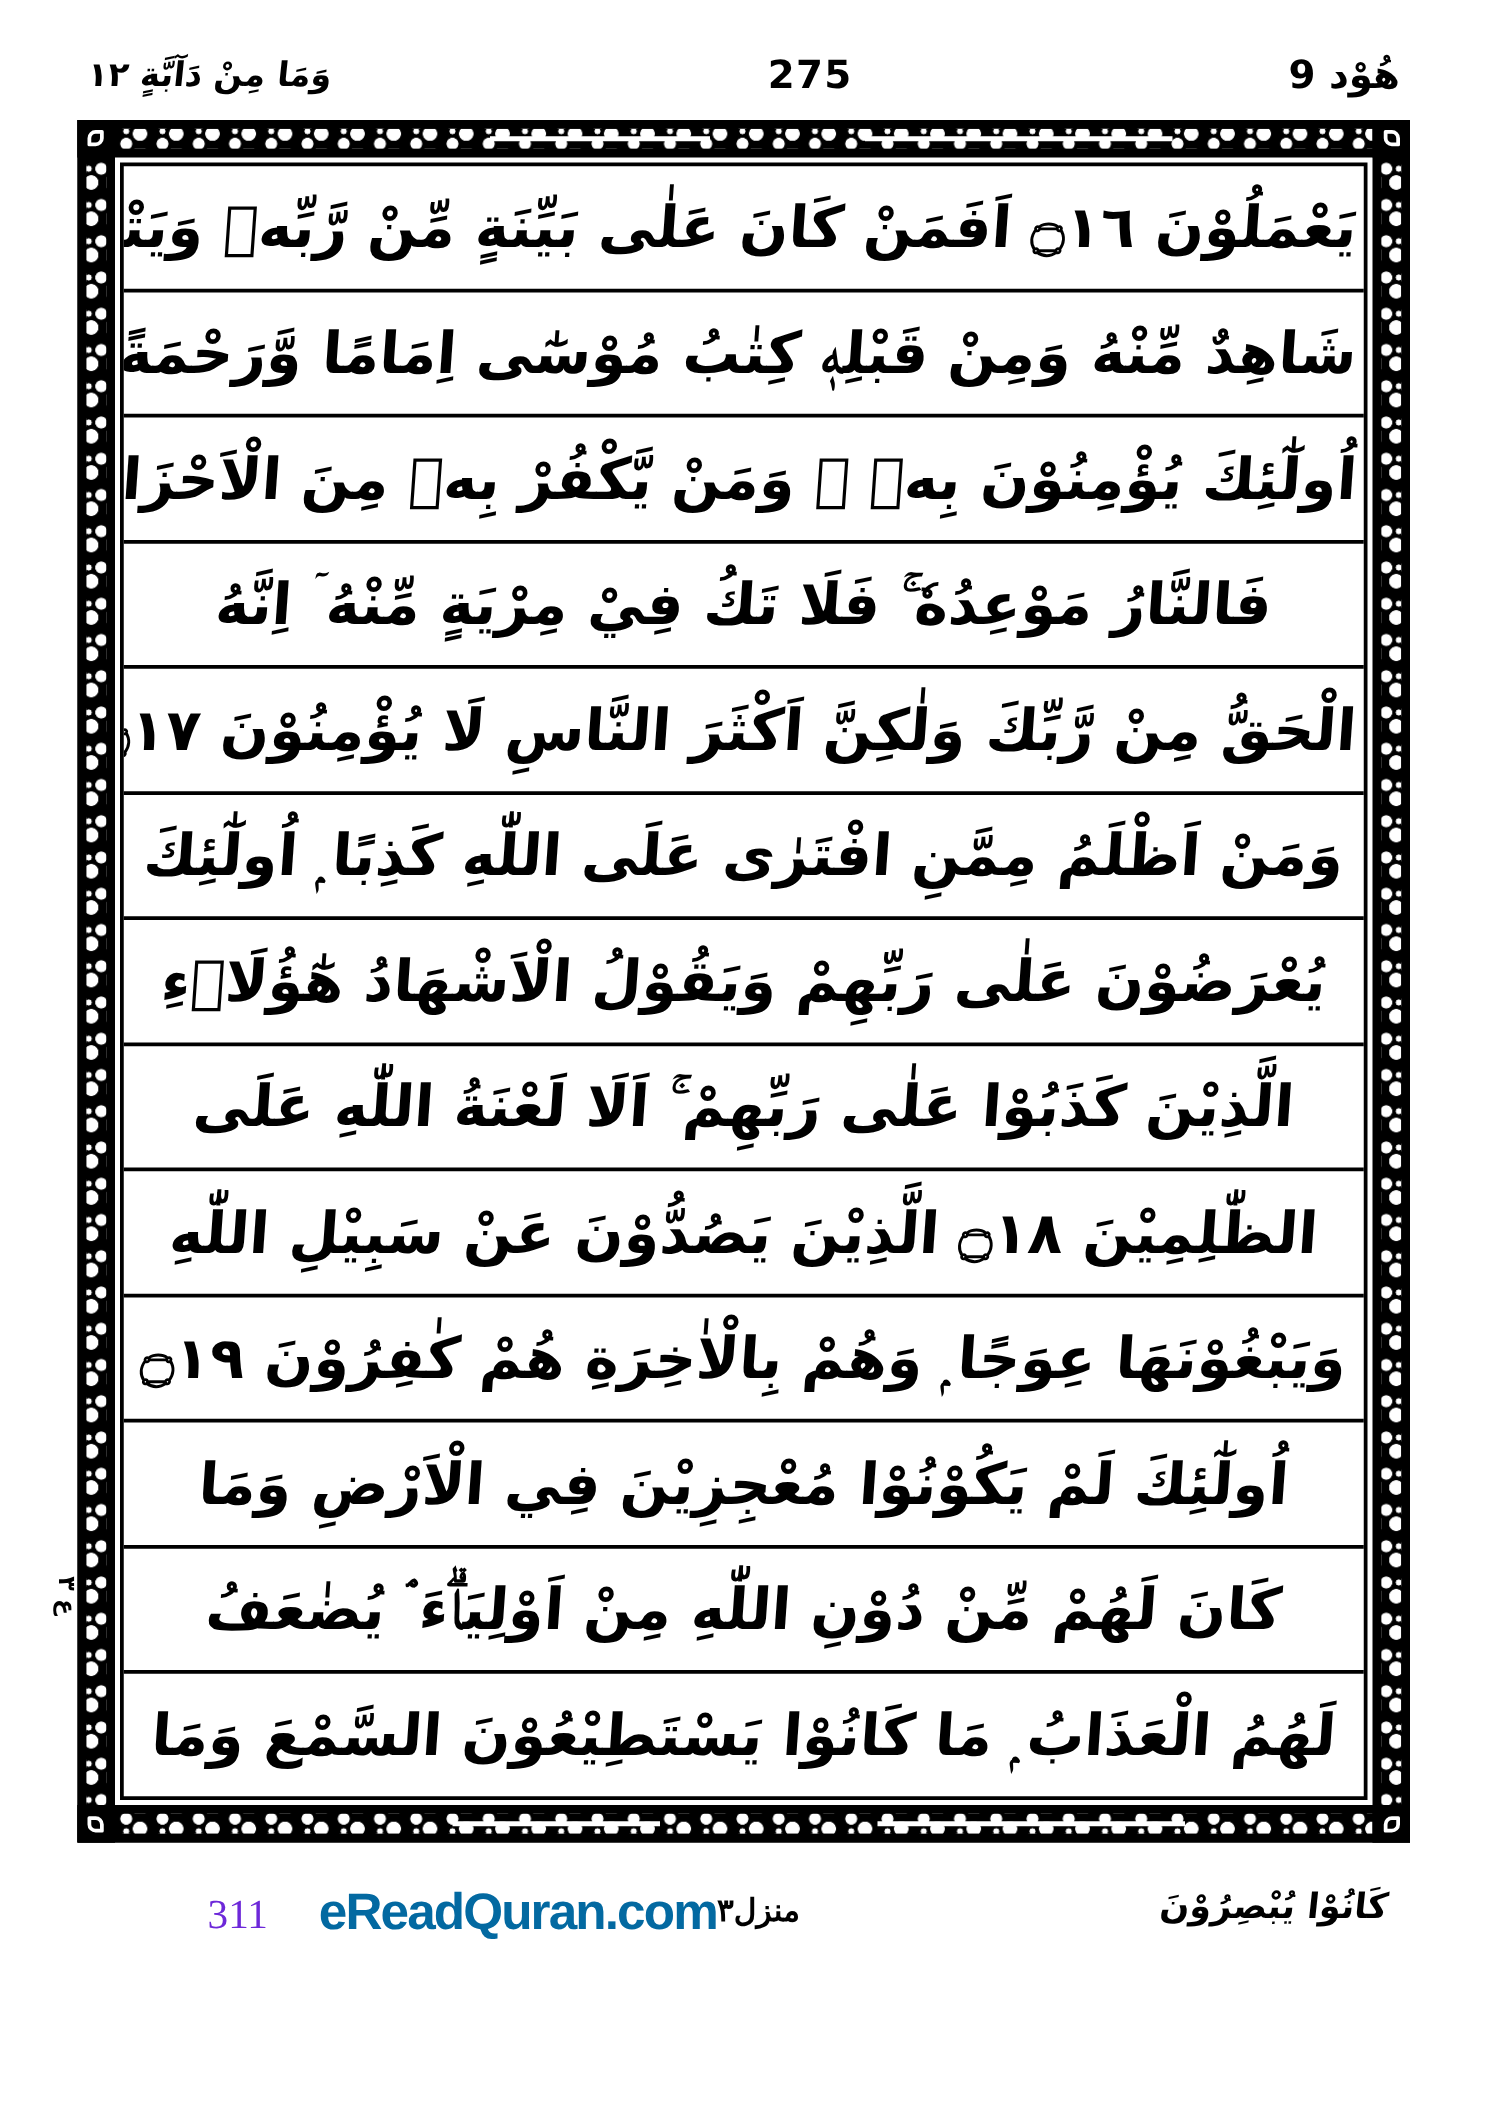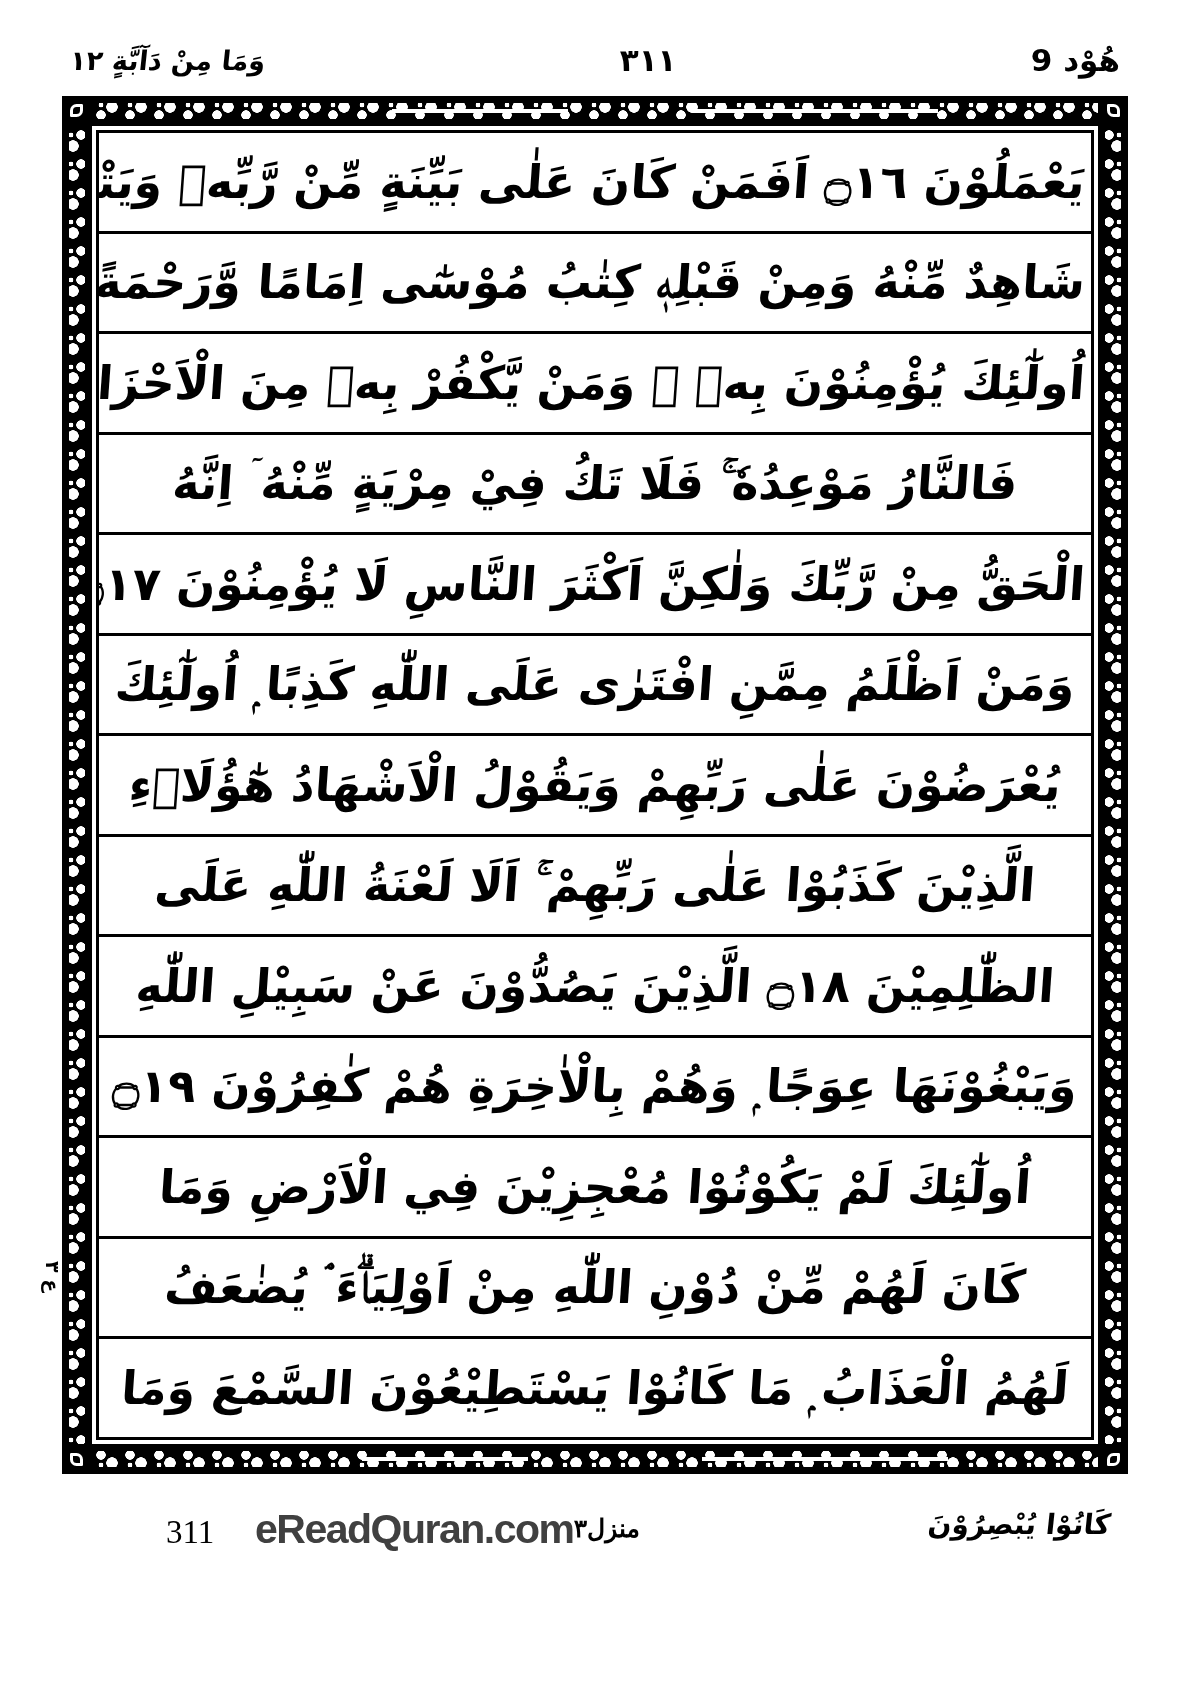--- a/index.html
+++ b/index.html
@@ -235,42 +235,42 @@
   }
   .footer-site {
     position: absolute;
     left: 185px;
     top: 12px;
     font-family: "Liberation Sans", sans-serif;
     font-weight: 700;
     font-size: 41px;
     letter-spacing: -1.5px;
     direction: ltr;
-    color: #404040;
+    color: #0369a1;
     white-space: nowrap;
   }
   .footer-pagenum {
     position: absolute;
     left: 96px;
     top: 20px;
     font-family: "Liberation Serif", serif;
     font-weight: 400;
     font-size: 33px;
     direction: ltr;
-    color: #000000;
+    color: #6d28d9;
   }
 </style>
 </head>
 <body>
 
 <div class="page">
 
   <div class="header">
     <div class="header-surah">هُوْد 9</div>
-    <div class="header-page">٣١١</div>
+    <div class="header-page">275</div>
     <div class="header-juz">وَمَا مِنْ دَآبَّةٍ ١٢</div>
   </div>
 
   <div class="frame">
     <div class="frame-outer"></div>
 
     <div class="band band-top"></div>
     <div class="band band-bottom"></div>
     <div class="band band-left"></div>
     <div class="band band-right"></div>

